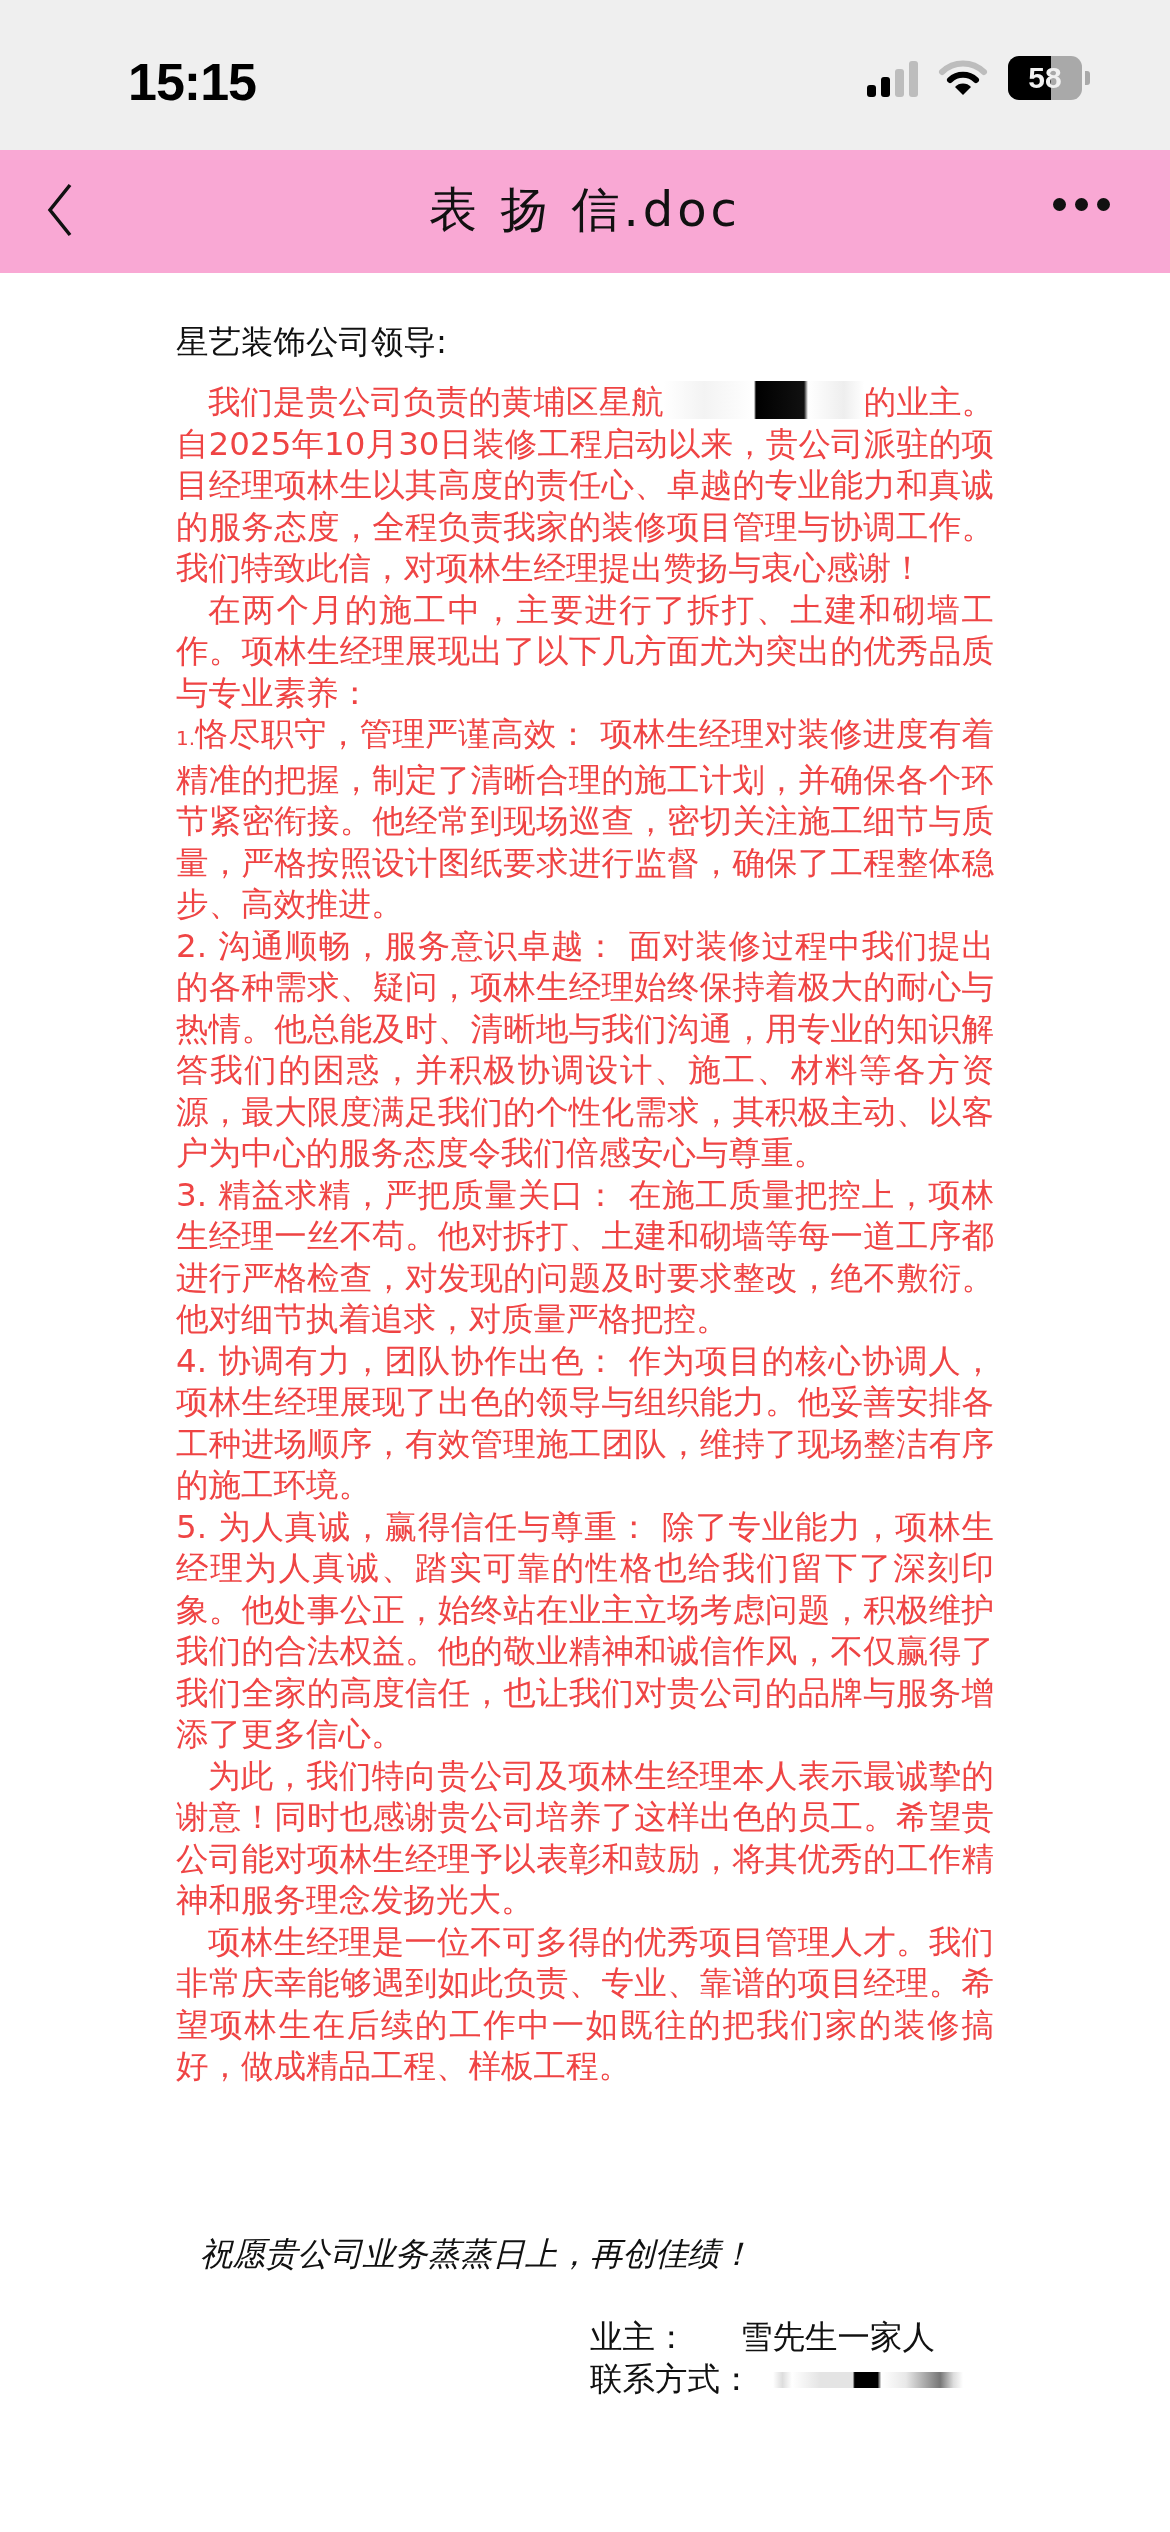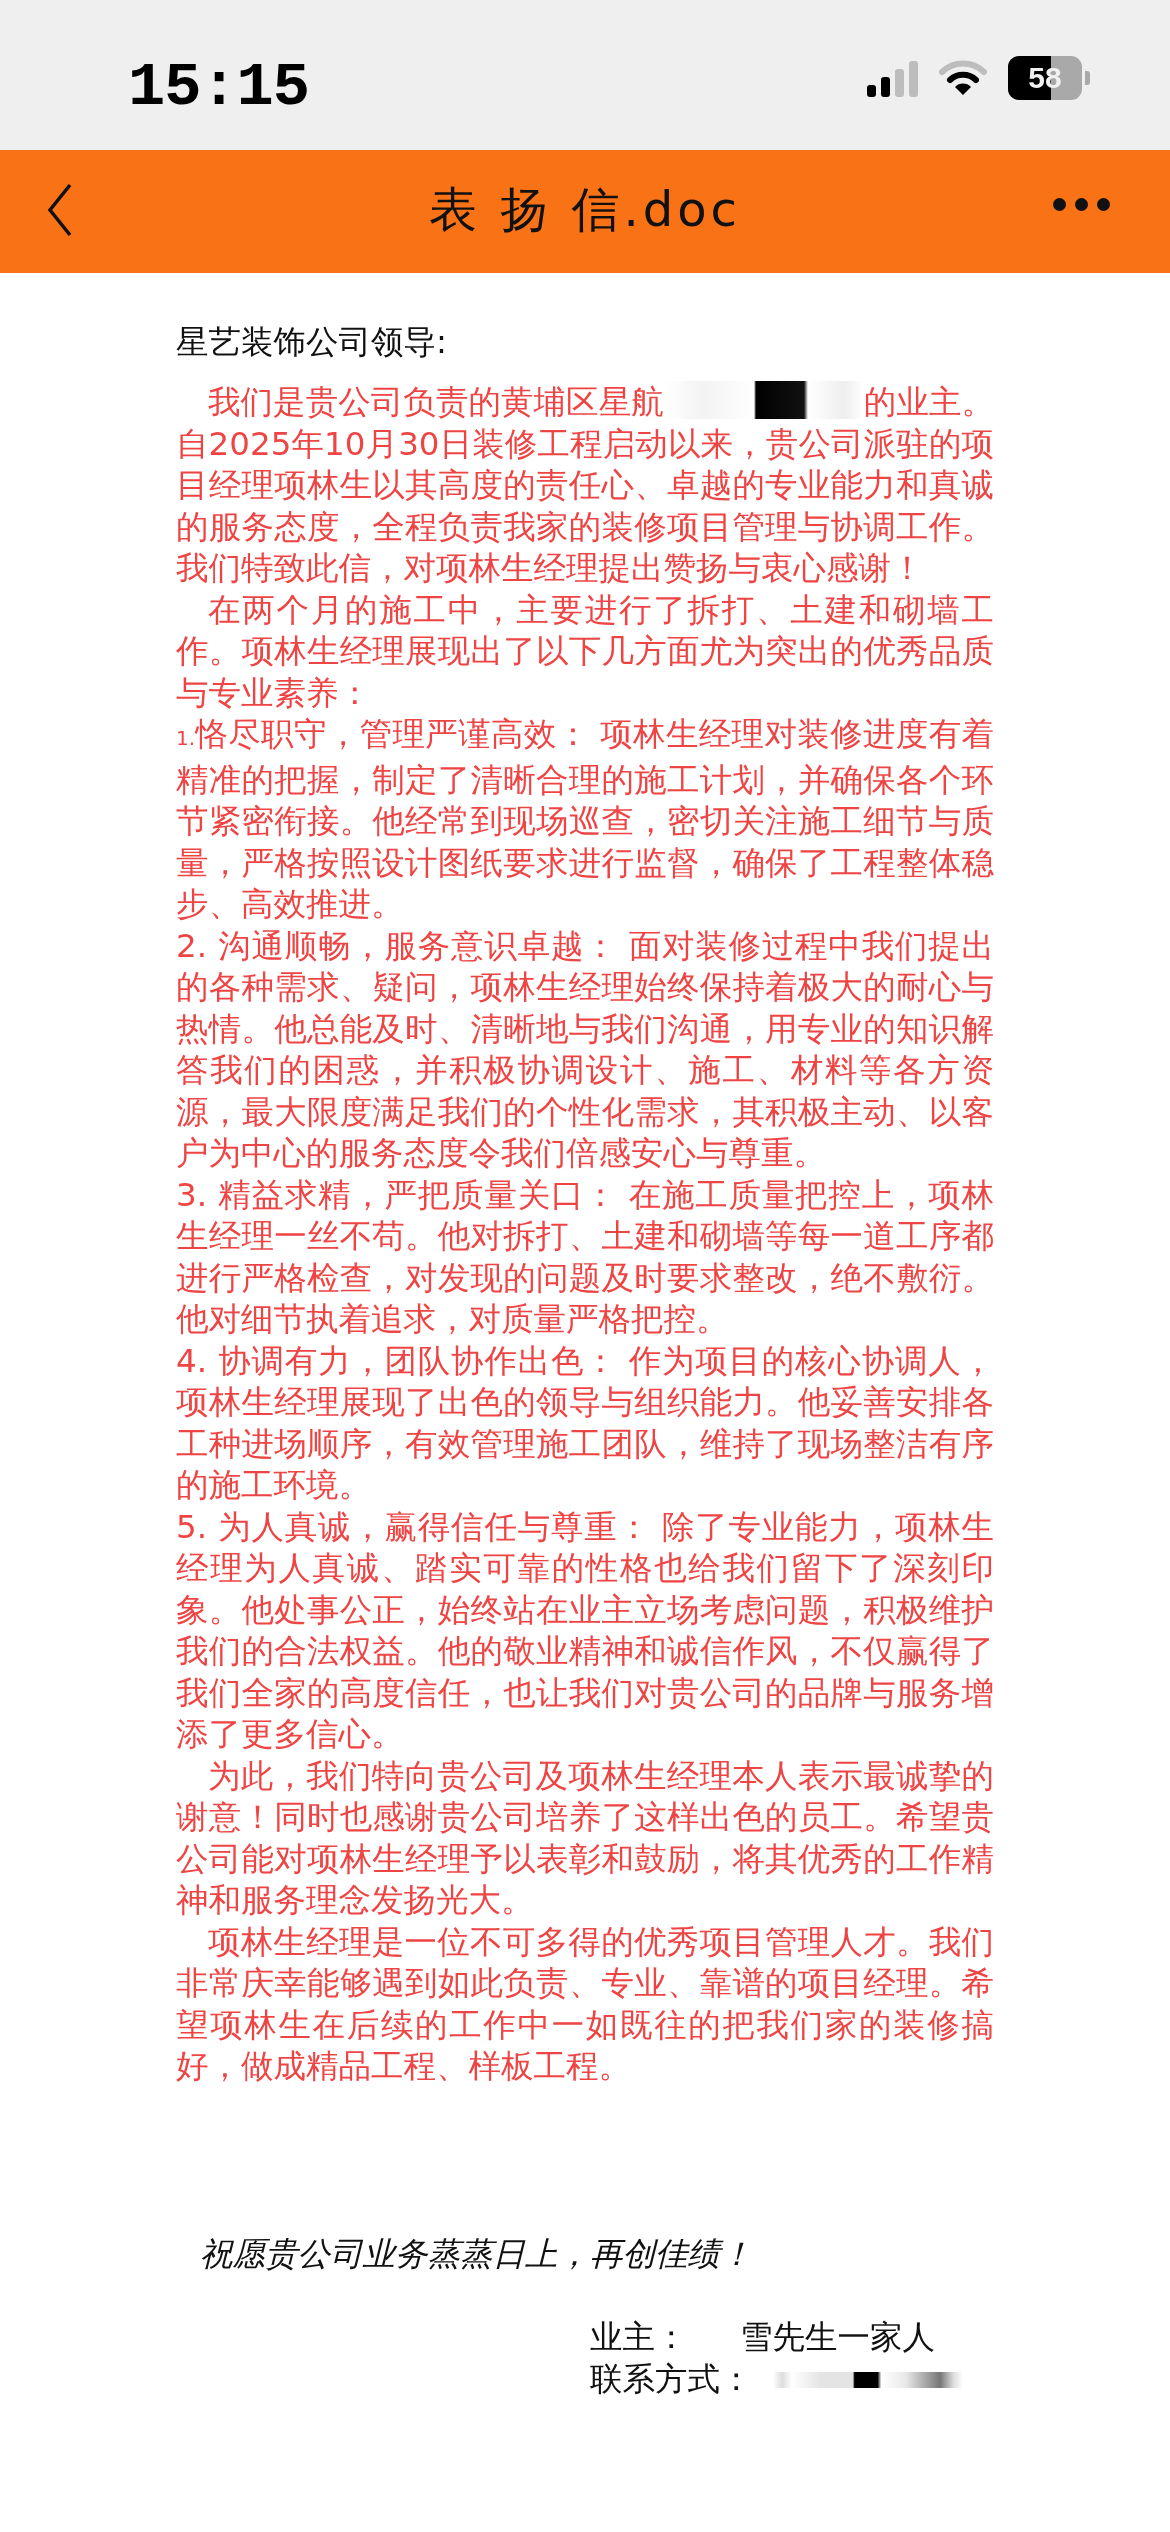--- a/index.html
+++ b/index.html
@@ -16,23 +16,23 @@
       position: absolute;
       left: 0; top: 0;
       width: 1170px;
       height: 150px;
       background: #efefef;
     }
     .status-time {
       position: absolute;
       left: 128px;
       top: 52px;
-      font-family: Liberation Mono, monospace;
+      font-family: Liberation Sans, sans-serif;
       font-weight: 700;
-      font-size: 62px;
+      font-size: 52px;
       letter-spacing: -1px;
       color: #000;
     }
     .status-icons {
       position: absolute;
       right: 80px;
       top: 58px;
       height: 40px;
       display: flex;
       align-items: center;
@@ -63,21 +63,21 @@
     }
     .battery-tip {
       width: 5px; height: 14px; border-radius: 0 3px 3px 0;
       background: #a9a9a9; margin-left: -16px;
     }
     .nav-bar {
       position: absolute;
       left: 0; top: 150px;
       width: 1170px;
       height: 123px;
-      background: #f97316;
+      background: #f9a8d4;
     }
     .back-btn {
       position: absolute;
       left: 40px; top: 30px;
       width: 60px; height: 60px;
       cursor: pointer;
     }
     .nav-title {
       position: absolute;
       left: 0; right: 0;

